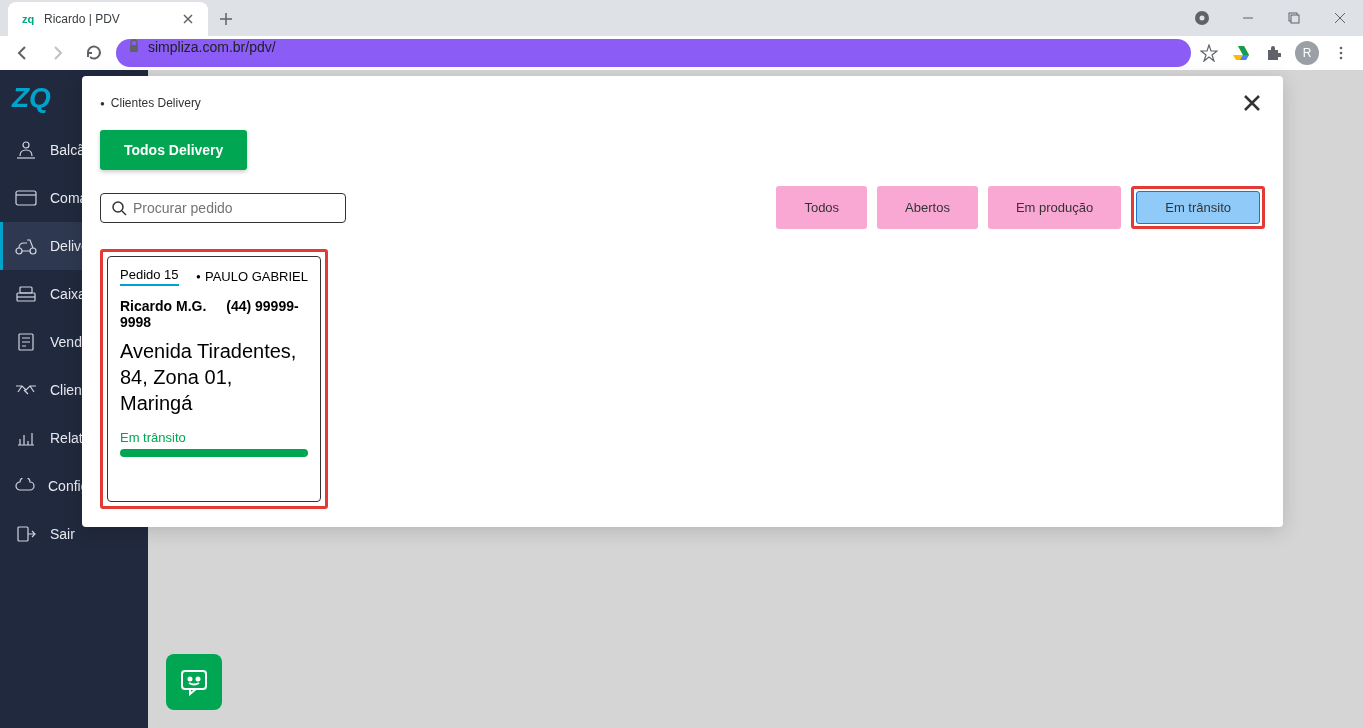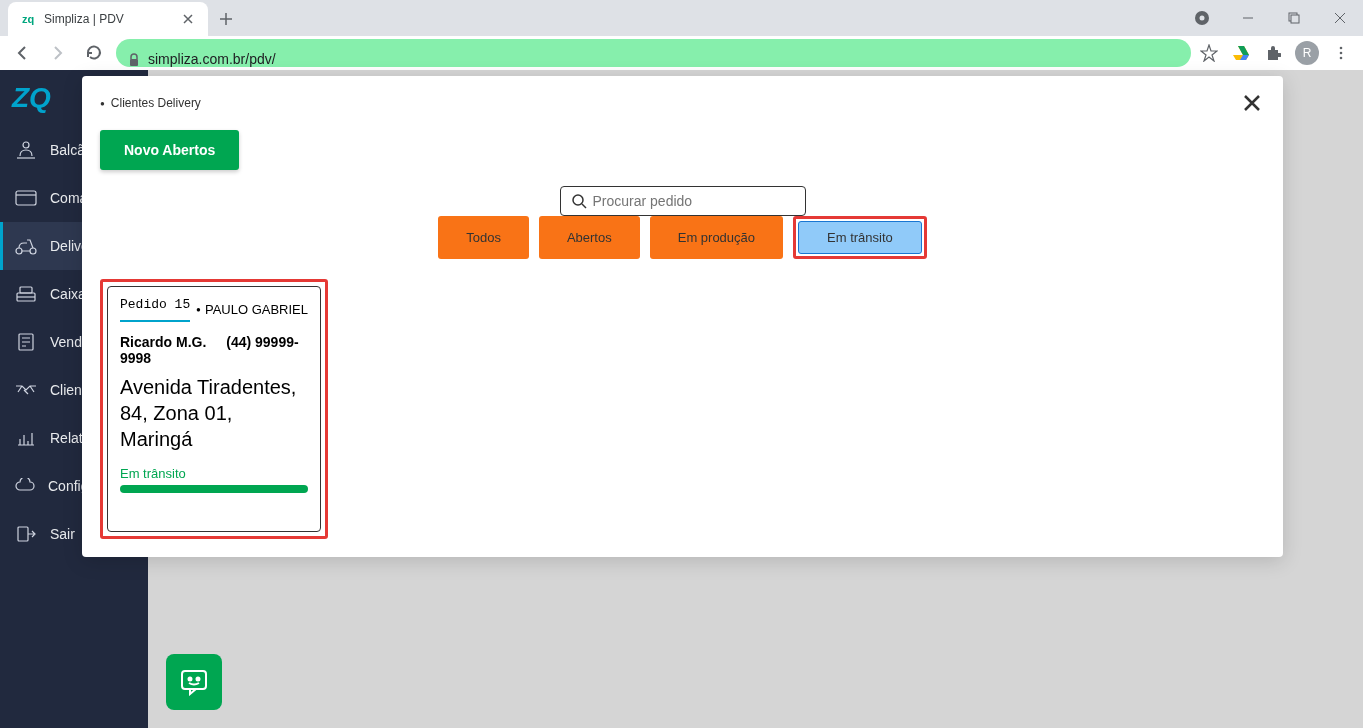--- a/index.html
+++ b/index.html
@@ -13,21 +13,21 @@
     .tab-title { font-size: 12px; color: #3c4043; flex: 1; }
     .tab-close { width: 16px; height: 16px; display: flex; align-items: center; justify-content: center; cursor: pointer; color: #5f6368; }
     .new-tab { width: 28px; height: 28px; display: flex; align-items: center; justify-content: center; cursor: pointer; color: #5f6368; margin-left: 4px; margin-bottom: 3px; }
     .window-controls { position: absolute; right: 0; top: 0; display: flex; height: 36px; }
     .window-control { width: 46px; display: flex; align-items: center; justify-content: center; cursor: pointer; color: #5f6368; }
     .incognito-icon { width: 46px; display: flex; align-items: center; justify-content: center; }
     
     .address-bar-row { background: #fff; height: 34px; display: flex; align-items: center; padding: 0 8px; gap: 8px; }
     .nav-icon { width: 28px; height: 28px; display: flex; align-items: center; justify-content: center; color: #5f6368; cursor: pointer; }
     .nav-icon.disabled { color: #bdc1c6; }
-    .address-bar { flex: 1; height: 28px; background: #86efac; border-radius: 14px; display: flex; align-items: flex-end; padding: 0 12px; gap: 8px; }
+    .address-bar { flex: 1; height: 28px; background: #8b5cf6; border-radius: 14px; display: flex; align-items: flex-start; padding: 0 12px; gap: 8px; }
     .lock-icon { color: #5f6368; }
     .url-text { font-size: 14px; color: #202124; }
     .toolbar-icons { display: flex; gap: 12px; align-items: center; margin-right: 4px; }
     .toolbar-icon { width: 20px; height: 20px; display: flex; align-items: center; justify-content: center; }
     .avatar { width: 24px; height: 24px; border-radius: 50%; background: #9aa0a6; color: #fff; display: flex; align-items: center; justify-content: center; font-size: 12px; font-weight: 500; }
     
     
     .app-container { display: flex; height: calc(100vh - 70px); position: relative; }
     .sidebar { width: 148px; background: #21293e; color: #e8eaed; padding-top: 8px; }
     .logo { padding: 4px 12px 12px; display: flex; }
@@ -42,52 +42,52 @@
     
     
     .modal { position: absolute; top: 6px; left: 82px; right: 80px; background: #fff; border-radius: 4px; box-shadow: 0 4px 20px rgba(0,0,0,0.15); padding: 14px 18px 18px; min-height: 448px; }
     .modal-header { display: flex; justify-content: space-between; align-items: center; margin-bottom: 14px; }
     .modal-title { display: flex; align-items: center; gap: 6px; font-size: 12px; color: #333; }
     .modal-title::before { content: '●'; font-size: 8px; }
     .modal-close { cursor: pointer; color: #333; font-size: 20px; padding: 4px; }
     
     .new-delivery-btn { background: #00a651; color: #fff; border: none; padding: 12px 24px; font-size: 14px; font-weight: bold; border-radius: 3px; cursor: pointer; box-shadow: 0 2px 4px rgba(0,0,0,0.2); }
     
-    .controls-row { display: flex; justify-content: space-between; align-items: center; margin-top: 16px; flex-direction: column; }
+    .controls-row { display: flex; justify-content: space-between; align-items: center; margin-top: 16px; }
     .search-box { display: flex; align-items: center; border: 1px solid #333; border-radius: 4px; padding: 6px 10px; width: 246px; }
     .search-box input { border: none; outline: none; font-size: 14px; margin-left: 6px; flex: 1; }
     
     .filter-tabs { display: flex; gap: 10px; }
-    .filter-tab { background: #f97316; border: none; padding: 8px 28px; font-size: 13px; border-radius: 3px; cursor: pointer; color: #333; }
+    .filter-tab { background: #f9a8d4; border: none; padding: 8px 28px; font-size: 13px; border-radius: 3px; cursor: pointer; color: #333; }
     .filter-tab.active { background: #90caf9; border: 1px solid #1976d2; }
     .highlight-active { border: 3px solid #e53935; padding: 2px; border-radius: 3px; }
     
     .orders-area { margin-top: 20px; }
     .highlight-card-wrap { border: 3px solid #e53935; padding: 4px; width: 228px; border-radius: 3px; }
     .order-card { border: 1px solid #333; border-radius: 4px; padding: 10px 12px 6px; cursor: pointer; min-height: 246px; }
     .order-header { display: flex; justify-content: space-between; align-items: center; margin-bottom: 12px; }
-    .order-number { font-size: 13px; border-bottom: 2px solid #00a3cc; padding-bottom: 8px; font-family: Liberation Mono, monospace; }
+    .order-number { font-size: 13px; border-bottom: 2px solid #00a3cc; padding-bottom: 2px; }
     .order-user { font-size: 13px; display: flex; align-items: center; gap: 4px; }
     .order-user::before { content: '●'; font-size: 8px; }
     .customer-line { font-size: 14px; font-weight: bold; margin-bottom: 8px; }
     .customer-name { margin-right: 16px; }
     .address { font-size: 20px; margin-bottom: 14px; line-height: 1.3; }
     .status-text { font-size: 13px; color: #00a651; margin-bottom: 4px; }
     .progress-bar { height: 8px; background: #00a651; border-radius: 4px; width: 100%; }
     
     svg { display: block; }
   </style>
 </head>
 <body>
 
 <div class="browser-chrome">
   <div class="tab-bar">
     <div class="tab">
       <span class="tab-favicon">zq</span>
-      <span class="tab-title">Simpliza | PDV</span>
+      <span class="tab-title">Ricardo | PDV</span>
       <span class="tab-close">
         <svg width="10" height="10" viewBox="0 0 10 10">
             <path d="M1 1 L9 9 M9 1 L1 9" stroke="currentColor" stroke-width="1.5"></path>
           </svg>
       </span>
     </div>
     <div class="new-tab">
       <svg width="14" height="14" viewBox="0 0 14 14">
           <path d="M7 1 V13 M1 7 H13" stroke="currentColor" stroke-width="1.5"></path>
         </svg>
@@ -276,21 +276,21 @@
   <div class="modal">
     <div class="modal-header">
       <div class="modal-title">Clientes Delivery</div>
       <div class="modal-close">
         <svg width="18" height="18" viewBox="0 0 18 18">
             <path d="M2 2 L16 16 M16 2 L2 16" stroke="#333" stroke-width="2.5"></path>
           </svg>
       </div>
     </div>
     
-    <button class="new-delivery-btn">Novo Abertos</button>
+    <button class="new-delivery-btn">Todos Delivery</button>
     
     <div class="controls-row">
       <div class="search-box">
         <span>
           <svg width="16" height="16" viewBox="0 0 16 16" stroke="#333" stroke-width="1.5" fill="none">
               <circle cx="7" cy="7" r="5"></circle>
               <path d="M11 11 L15 15"></path>
             </svg>
         </span>
         <input type="text" placeholder="Procurar pedido" style="">

